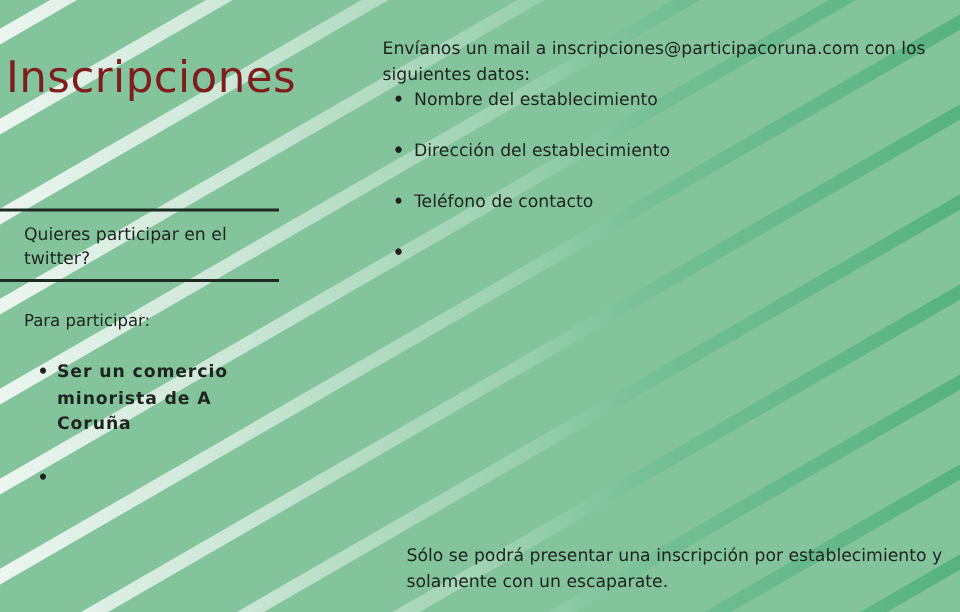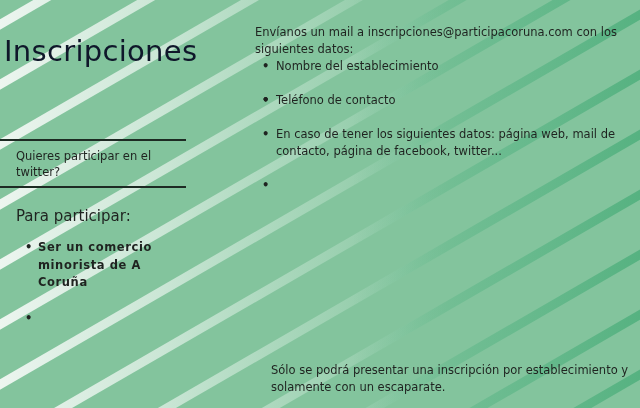--- a/index.html
+++ b/index.html
@@ -26,21 +26,21 @@
       inset: 0;
       z-index: 1;
     }
     .title {
       position: absolute;
       left: 4px;
       top: 34px;
       font-family: "DejaVu Sans", sans-serif;
       font-size: 29px;
       font-weight: normal;
-      color: #0f172a;
+      color: #7f1d1d;
       letter-spacing: 0.3px;
       margin: 0;
     }
     .rule {
       position: absolute;
       left: 0;
       width: 186px;
       height: 2px;
       background: #1d2a23;
     }
@@ -50,21 +50,21 @@
       top: 148px;
       width: 170px;
       font-size: 11.5px;
       line-height: 16px;
       margin: 0;
     }
     .para-label {
       position: absolute;
       left: 16px;
       top: 207px;
-      font-size: 15px;
+      font-size: 11px;
       margin: 0;
     }
     ul {
       margin: 0;
       padding: 0;
       list-style: none;
     }
     .left-list {
       position: absolute;
       left: 22px;
@@ -197,28 +197,28 @@
   <ul class="right-list">
     <li>
       <span class="bullet">•</span>
       <span>Nombre del establecimiento</span>
     </li>
     <li>
       <span class="bullet">•</span>
     </li>
     <li>
       <span class="bullet">•</span>
+      <span>Dirección del establecimiento</span>
     </li>
     <li>
       <span class="bullet">•</span>
       <span>Teléfono de contacto</span>
     </li>
     <li>
       <span class="bullet">•</span>
-      <span>En caso de tener los siguientes datos: página web, mail de contacto, página de facebook, twitter...</span>
     </li>
     <li>
       <span class="bullet">•</span>
     </li>
   </ul>
 
   <p class="footer-note">Sólo se podrá presentar una inscripción por establecimiento y solamente con un escaparate.</p>
 </div>
 
 </body></html>

